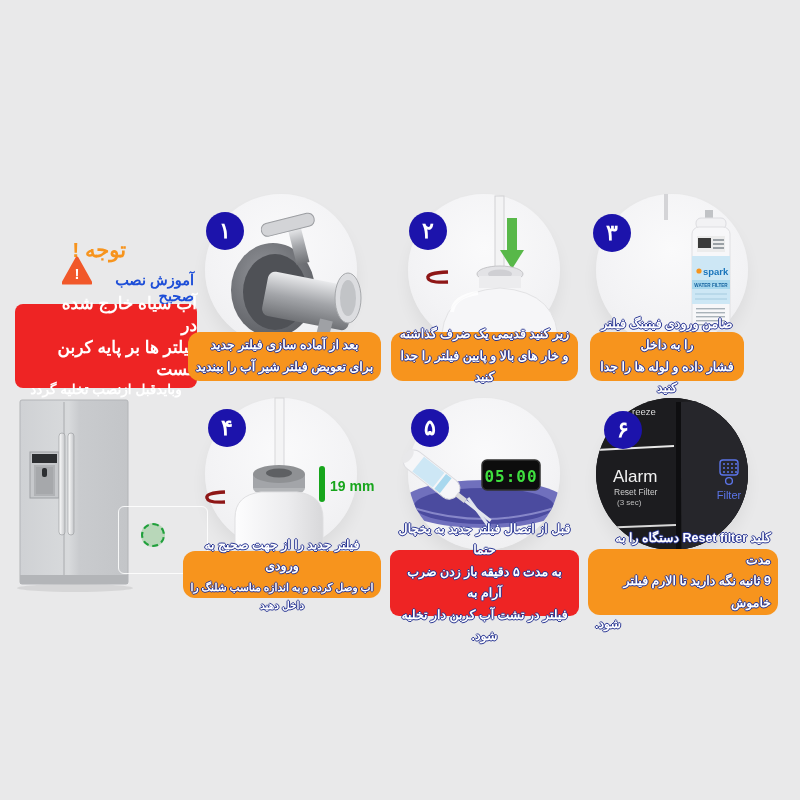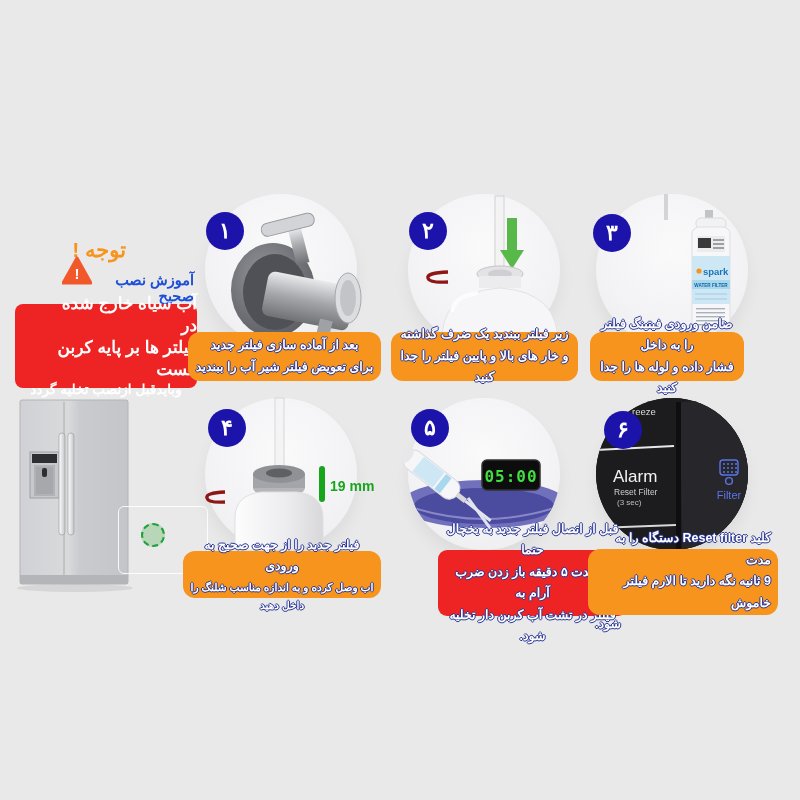--- a/index.html
+++ b/index.html
@@ -16,21 +16,21 @@
   
   .badge{position:absolute;width:38px;height:38px;border-radius:50%;background:#1c13ab;
     color:#fff;display:flex;align-items:center;justify-content:center;
     font-size:22px;font-weight:bold;z-index:6;}
 
   
   .lbl{position:absolute;background:#f7941d;border-radius:12px;color:#fff;font-weight:bold;
     direction:rtl;text-align:center;display:flex;flex-direction:column;justify-content:center;
     align-items:center;font-size:12.5px;line-height:1.72;padding:3px 7px;box-sizing:border-box;z-index:5;
     text-shadow:-1px 0 0 #283593,1px 0 0 #283593,0 -1px 0 #283593,0 1px 0 #283593;}
-  .lbl.red{background:#ee2424;border-radius:9px;margin-left:48px;}
+  .lbl.red{background:#ee2424;border-radius:9px;}
   .lbl.align-r{align-items:flex-end;text-align:right;}
   .lbl4 .ln:nth-child(2){font-size:10.6px;}
 
   
   .notice-title{position:absolute;left:36px;top:238px;width:90px;color:#f7941d;
     font-size:21px;font-weight:bold;direction:rtl;text-align:right;z-index:3;}
   .notice-sub{position:absolute;left:90px;top:272px;width:104px;color:#1d4ed8;
     font-size:14.5px;font-weight:bold;direction:rtl;text-align:right;z-index:3;}
   .warn-tri{position:absolute;left:62px;top:256px;z-index:3;}
   .alert-box{position:absolute;left:15px;top:304px;width:182px;height:84px;background:#ee2424;
@@ -151,21 +151,21 @@
       <ellipse cx="92" cy="80" rx="12" ry="4.5" fill="#cfcfd3"></ellipse>
       <rect x="71" y="82" width="42" height="12" fill="#ececee"></rect>
       <path d="M34 152 Q30 98 92 94 Q152 98 150 152 Z" fill="#f6f6f8" stroke="#e2e2e4" stroke-width="1"></path>
       <path d="M44 118 Q46 102 70 99" stroke="#ffffff" stroke-width="4" fill="none" opacity="0.8"></path>
     </g>
   </svg>
   <div class="badge" style="left:409px;top:212px;">
       <span>۲</span>
     </div>
   <div class="lbl" style="left:391px;top:332px;width:187px;height:49px;">
-    <span class="ln">زیر فیلتر ببندید یک ضرف گذاشته</span>
+    <span class="ln">زیر کنید قدیمی یک ضرف گذاشته</span>
     <span class="ln">و خار های بالا و پایین فیلتر را جدا کنید</span>
   </div>
 
   <div class="step-circle" style="left:596px;top:194px;"></div>
   <svg class="art" style="left:596px;top:194px;" width="152" height="152" viewBox="0 0 152 152">
     <g>
       <rect x="68" y="0" width="4" height="26" fill="#d4d4d7"></rect>
       <rect x="109" y="16" width="8" height="9" fill="#c1c3c6"></rect>
       <rect x="100" y="24" width="30" height="11" rx="5" fill="#f2f2f4" stroke="#dcdce0" stroke-width="1"></rect>
       <rect x="96" y="33" width="38" height="103" rx="7" fill="#f7f7f9" stroke="#dfdfe2" stroke-width="1"></rect>

